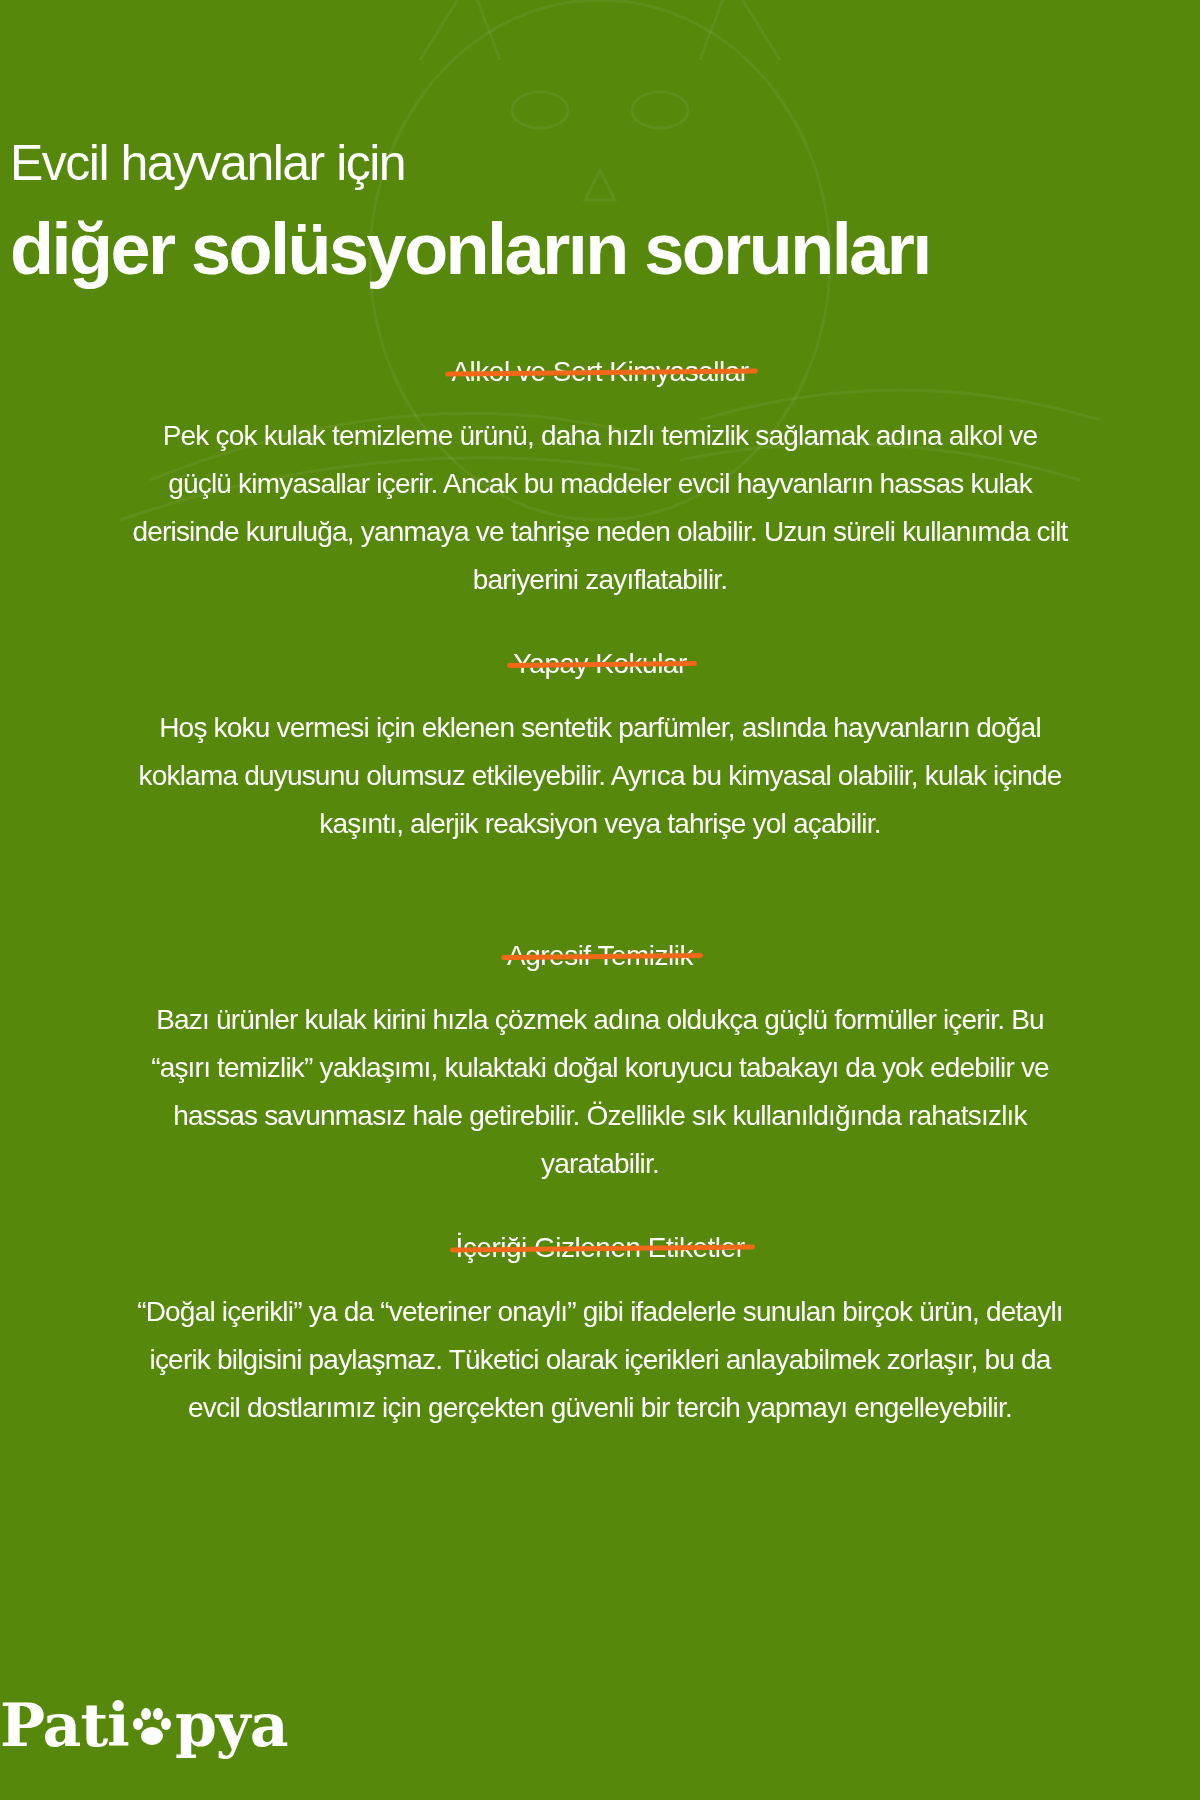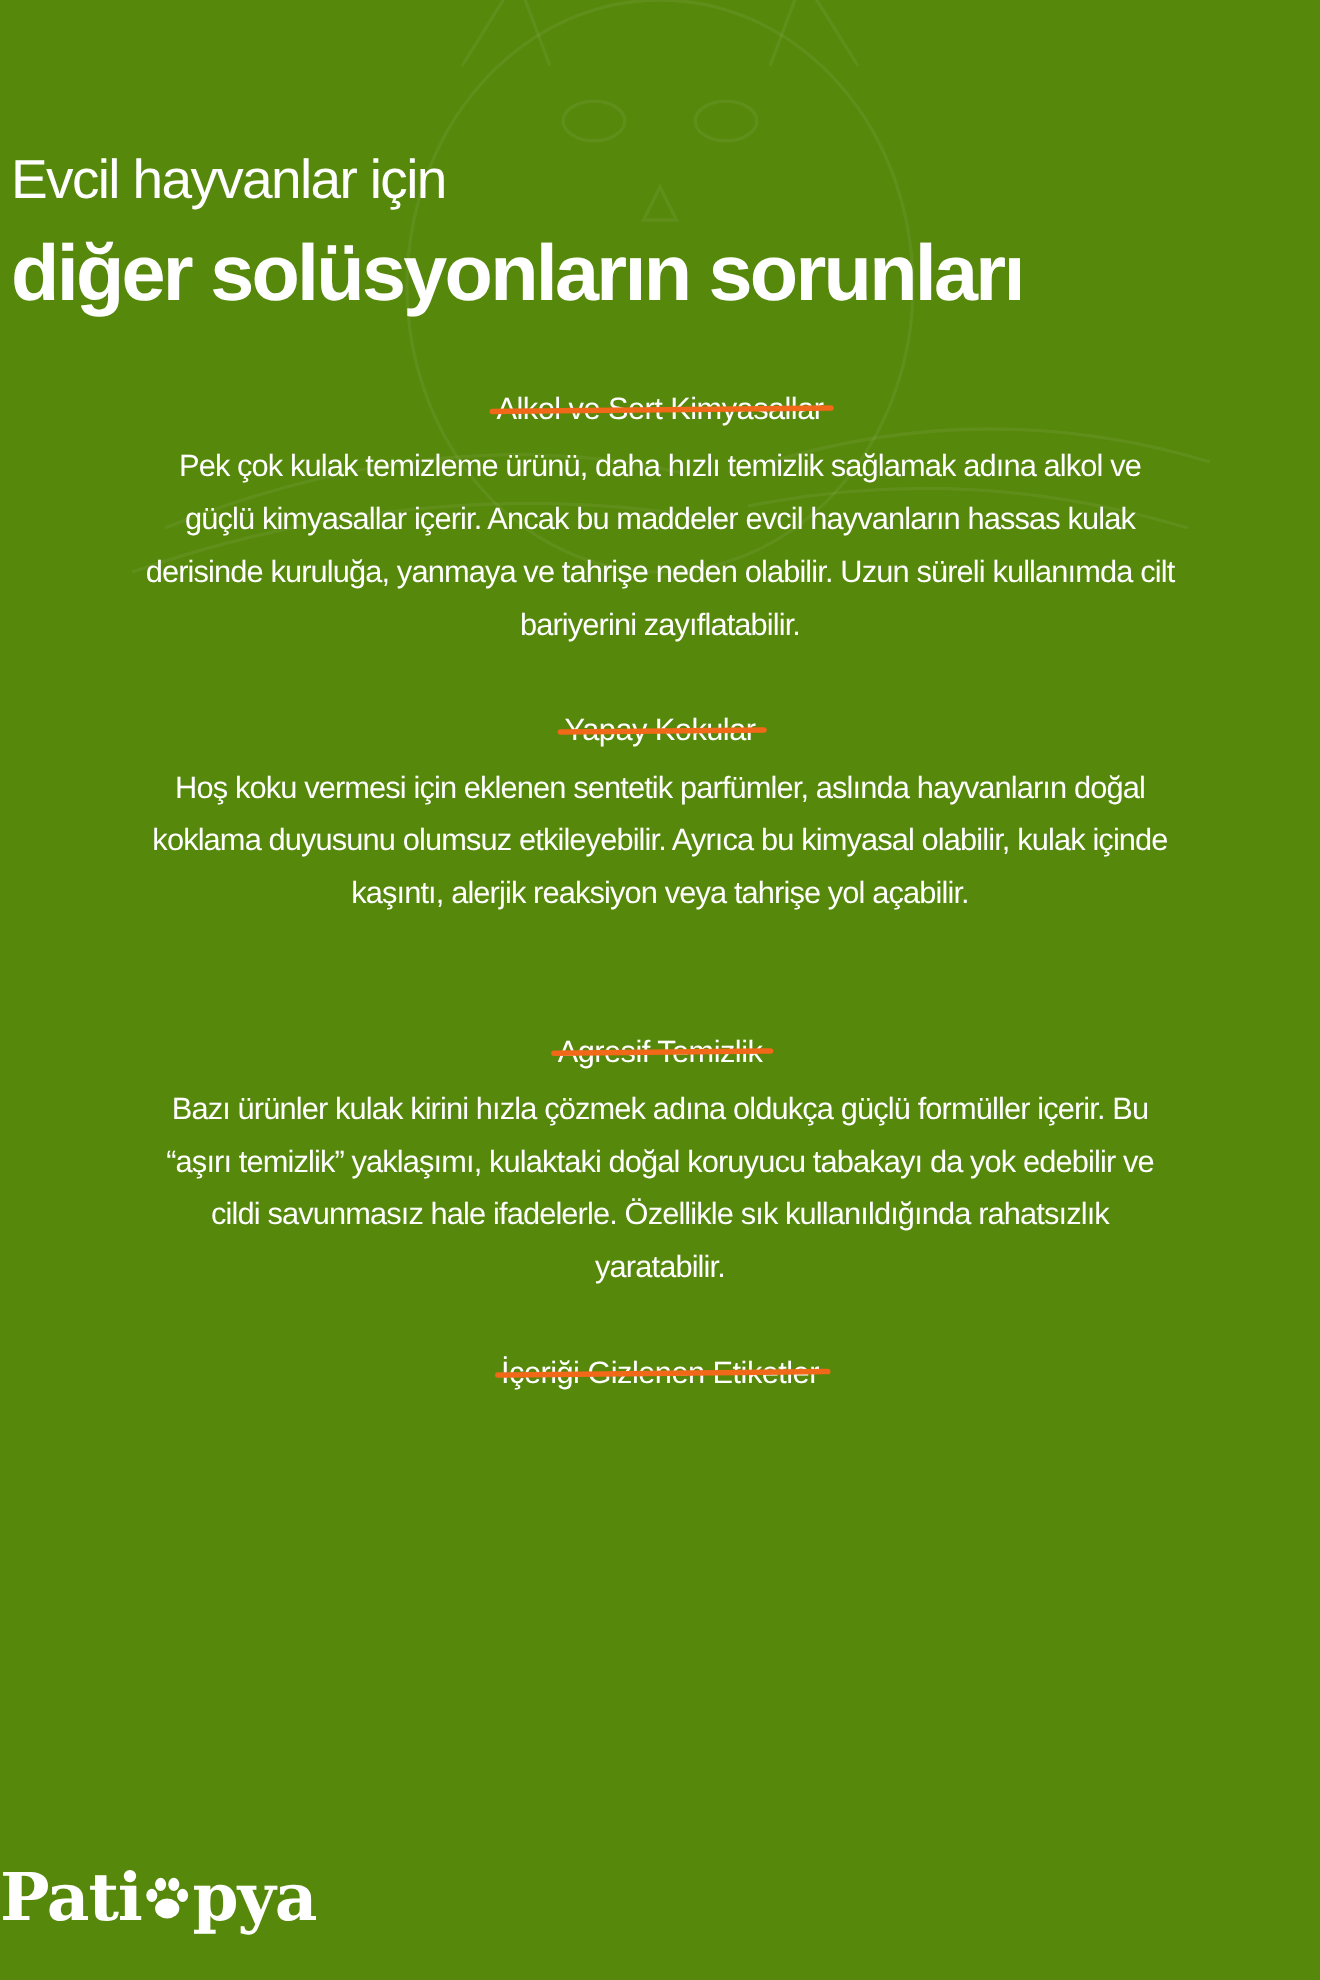--- a/index.html
+++ b/index.html
@@ -34,21 +34,21 @@
     font-size: 28px; font-weight: 500; letter-spacing: -0.5px;
     line-height: 40px;
   }
   .section .heading .strike {
     position: absolute; left: -6px; right: -10px; top: 50%;
     height: 5px; background: #f06818; border-radius: 3px;
     transform: translateY(-2px) rotate(-0.6deg);
   }
   .section .body {
     font-size: 28px; line-height: 48px; letter-spacing: -0.8px;
-    margin: 8px auto 0; width: 940px; font-weight: 300;
+    margin: 20px auto 0; width: 940px; font-weight: 300;
   }
   .logo {
     position: absolute; top: 1690px; left: 0; width: 1200px; text-align: left;
     font-family: "DejaVu Serif", "Liberation Serif", serif;
     font-size: 60px; font-weight: bold; letter-spacing: -1px;
   }
   .logo .paw {
     display: inline-block; width: 46px; height: 46px; vertical-align: -4px;
   }
 </style>
@@ -89,28 +89,29 @@
     <span class="strike"></span>
   </div>
   <div class="body">Hoş koku vermesi için eklenen sentetik parfümler, aslında hayvanların doğal koklama duyusunu olumsuz etkileyebilir. Ayrıca bu kimyasal olabilir, kulak içinde kaşıntı, alerjik reaksiyon veya tahrişe yol açabilir.</div>
 </div>
 
 <div class="section" style="top:936px">
   <div class="heading">
     <span>Agresif Temizlik</span>
     <span class="strike"></span>
   </div>
-  <div class="body">Bazı ürünler kulak kirini hızla çözmek adına oldukça güçlü formüller içerir. Bu “aşırı temizlik” yaklaşımı, kulaktaki doğal koruyucu tabakayı da yok edebilir ve cildi savunmasız hale ifadelerle. Özellikle sık kullanıldığında rahatsızlık yaratabilir.</div>
+  <div class="body">Bazı ürünler kulak kirini hızla çözmek adına oldukça güçlü formüller içerir. Bu “aşırı temizlik” yaklaşımı, kulaktaki doğal koruyucu tabakayı da yok edebilir ve hassas savunmasız hale getirebilir. Özellikle sık kullanıldığında rahatsızlık yaratabilir.</div>
 </div>
 
 <div class="section" style="top:1228px">
   <div class="heading">
     <span>İçeriği Gizlenen Etiketler</span>
     <span class="strike"></span>
   </div>
+  <div class="body">“Doğal içerikli” ya da “veteriner onaylı” gibi ifadelerle sunulan birçok ürün, detaylı içerik bilgisini paylaşmaz. Tüketici olarak içerikleri anlayabilmek zorlaşır, bu da evcil dostlarımız için gerçekten güvenli bir tercih yapmayı engelleyebilir.</div>
 </div>
 
 <div class="logo">
   <span>Pati</span><svg class="paw" viewBox="0 0 46 46">
     <g fill="#ffffff">
       <ellipse cx="23" cy="32" rx="11" ry="9"></ellipse>
       <ellipse cx="9" cy="20" rx="5" ry="6"></ellipse>
       <ellipse cx="17" cy="10" rx="5" ry="6"></ellipse>
       <ellipse cx="29" cy="10" rx="5" ry="6"></ellipse>
       <ellipse cx="37" cy="20" rx="5" ry="6"></ellipse>

